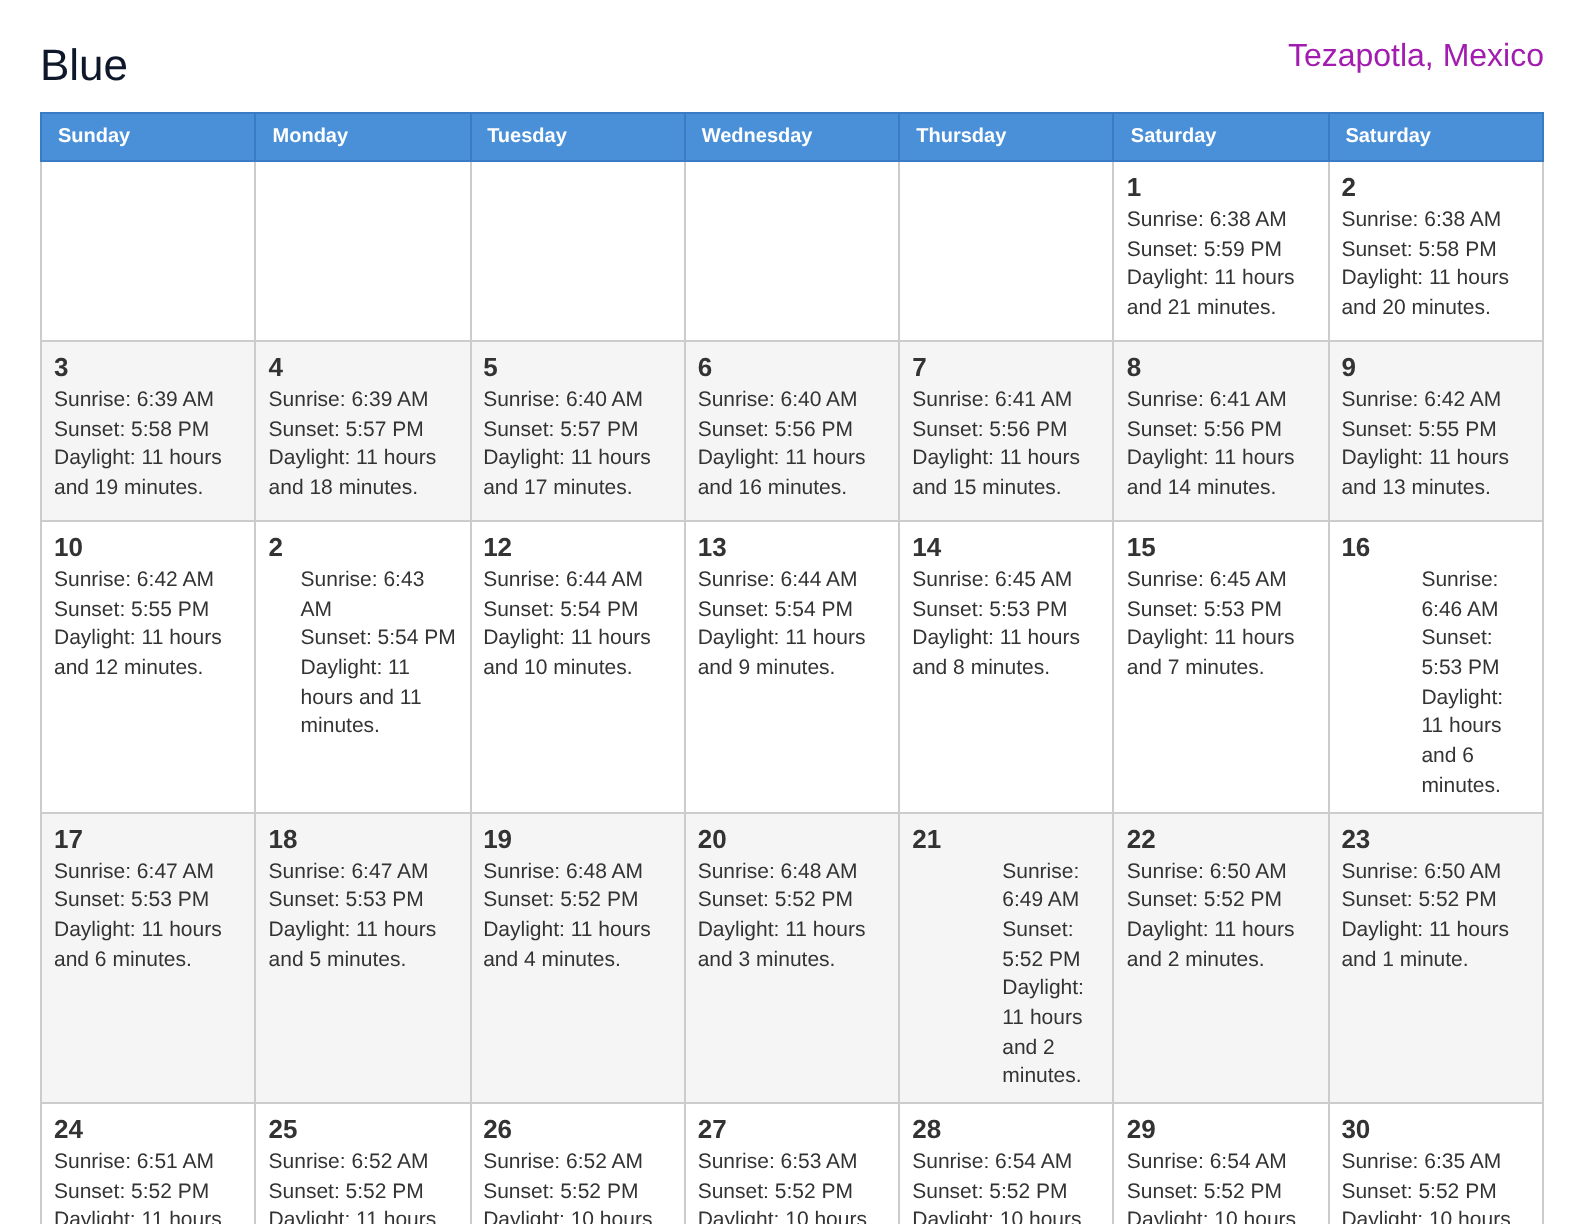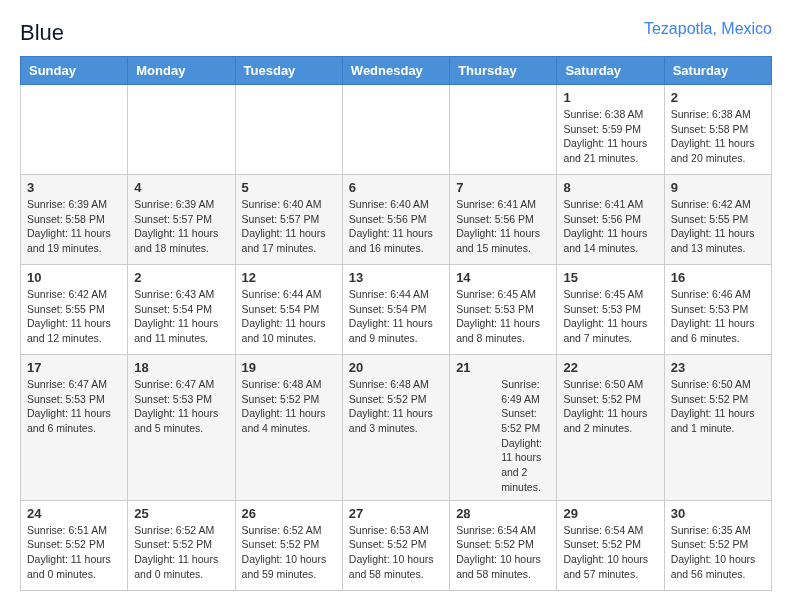--- a/index.html
+++ b/index.html
@@ -37,30 +37,30 @@
     .title-block {
       text-align: right;
     }
     .month-title {
       font-size: 36px;
       font-weight: normal;
       color: #333;
     }
     .location {
       font-size: 16px;
-      color: #3b82f6;
+      color: #a21caf;
     }
     table {
       width: 100%;
       border-collapse: collapse;
     }
     thead th {
       background-color: #4a90d9;
       color: #fff;
-      font-size: 13px;
+      font-size: 10px;
       font-weight: bold;
       padding: 6px 8px;
       text-align: left;
       border: 1px solid #3a7bc8;
     }
     tbody td {
       border: 1px solid #ccc;
       vertical-align: top;
       padding: 5px 6px;
       font-size: 11px;
@@ -182,21 +182,21 @@
       </tr>
       <tr>
         <td>
           <span class="day-num">10</span>
           <div class="day-info" style="white-space: pre-line;">Sunrise: 6:42 AM
 Sunset: 5:55 PM
 Daylight: 11 hours and 12 minutes.</div>
         </td>
         <td>
           <span class="day-num">2</span>
-          <div class="day-info" style="white-space: pre-line;">Sunrise: 6:43 AM
+          <div class="day-info" style="white-space: pre-line; margin-left: 16px;">Sunrise: 6:43 AM
 Sunset: 5:54 PM
 Daylight: 11 hours and 11 minutes.</div>
         </td>
         <td>
           <span class="day-num">12</span>
           <div class="day-info" style="white-space: pre-line;">Sunrise: 6:44 AM
 Sunset: 5:54 PM
 Daylight: 11 hours and 10 minutes.</div>
         </td>
         <td>
@@ -212,21 +212,21 @@
 Daylight: 11 hours and 8 minutes.</div>
         </td>
         <td>
           <span class="day-num">15</span>
           <div class="day-info" style="white-space: pre-line;">Sunrise: 6:45 AM
 Sunset: 5:53 PM
 Daylight: 11 hours and 7 minutes.</div>
         </td>
         <td>
           <span class="day-num">16</span>
-          <div class="day-info" style="white-space: pre-line;">Sunrise: 6:46 AM
+          <div class="day-info" style="white-space: pre-line; margin-left: 40px;">Sunrise: 6:46 AM
 Sunset: 5:53 PM
 Daylight: 11 hours and 6 minutes.</div>
         </td>
       </tr>
       <tr>
         <td>
           <span class="day-num">17</span>
           <div class="day-info" style="white-space: pre-line;">Sunrise: 6:47 AM
 Sunset: 5:53 PM
 Daylight: 11 hours and 6 minutes.</div>

